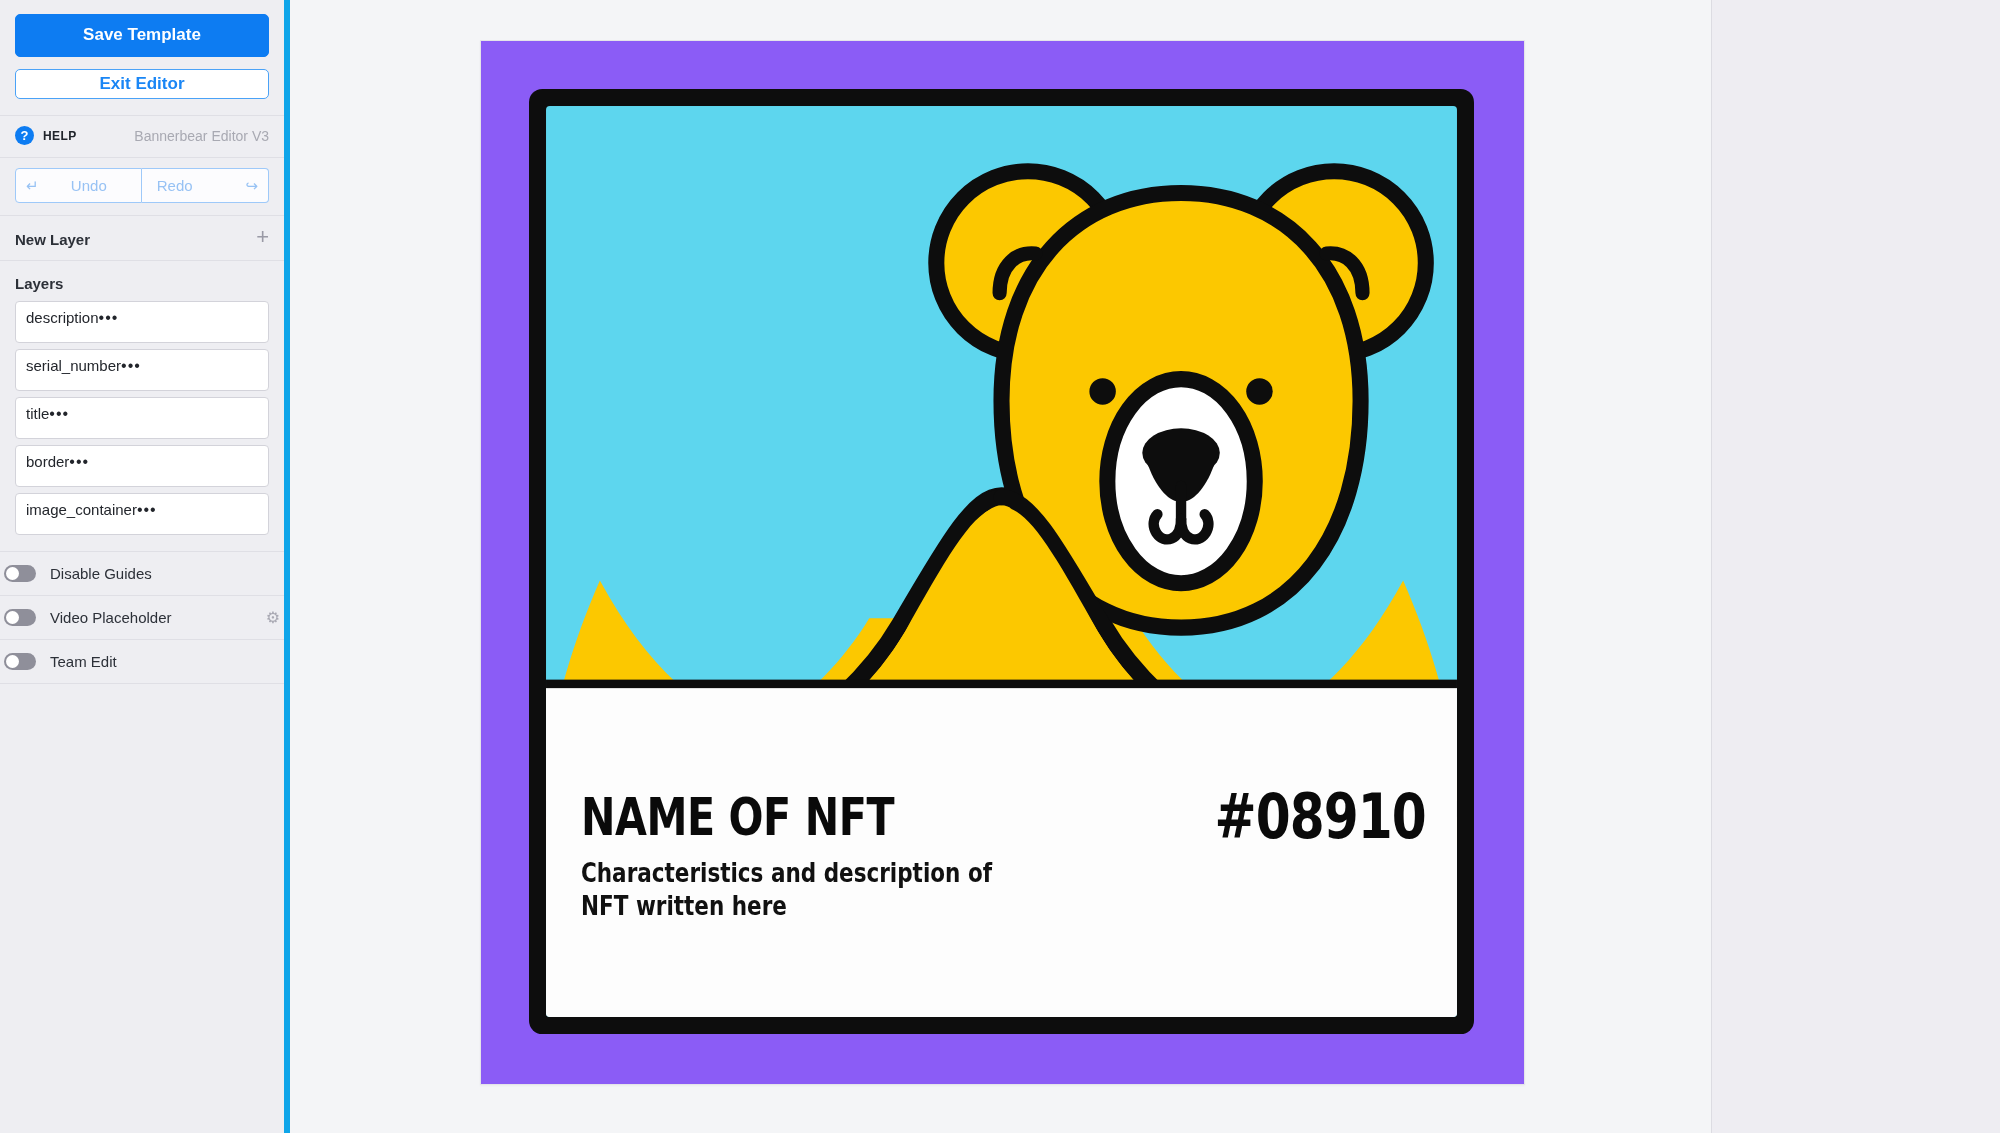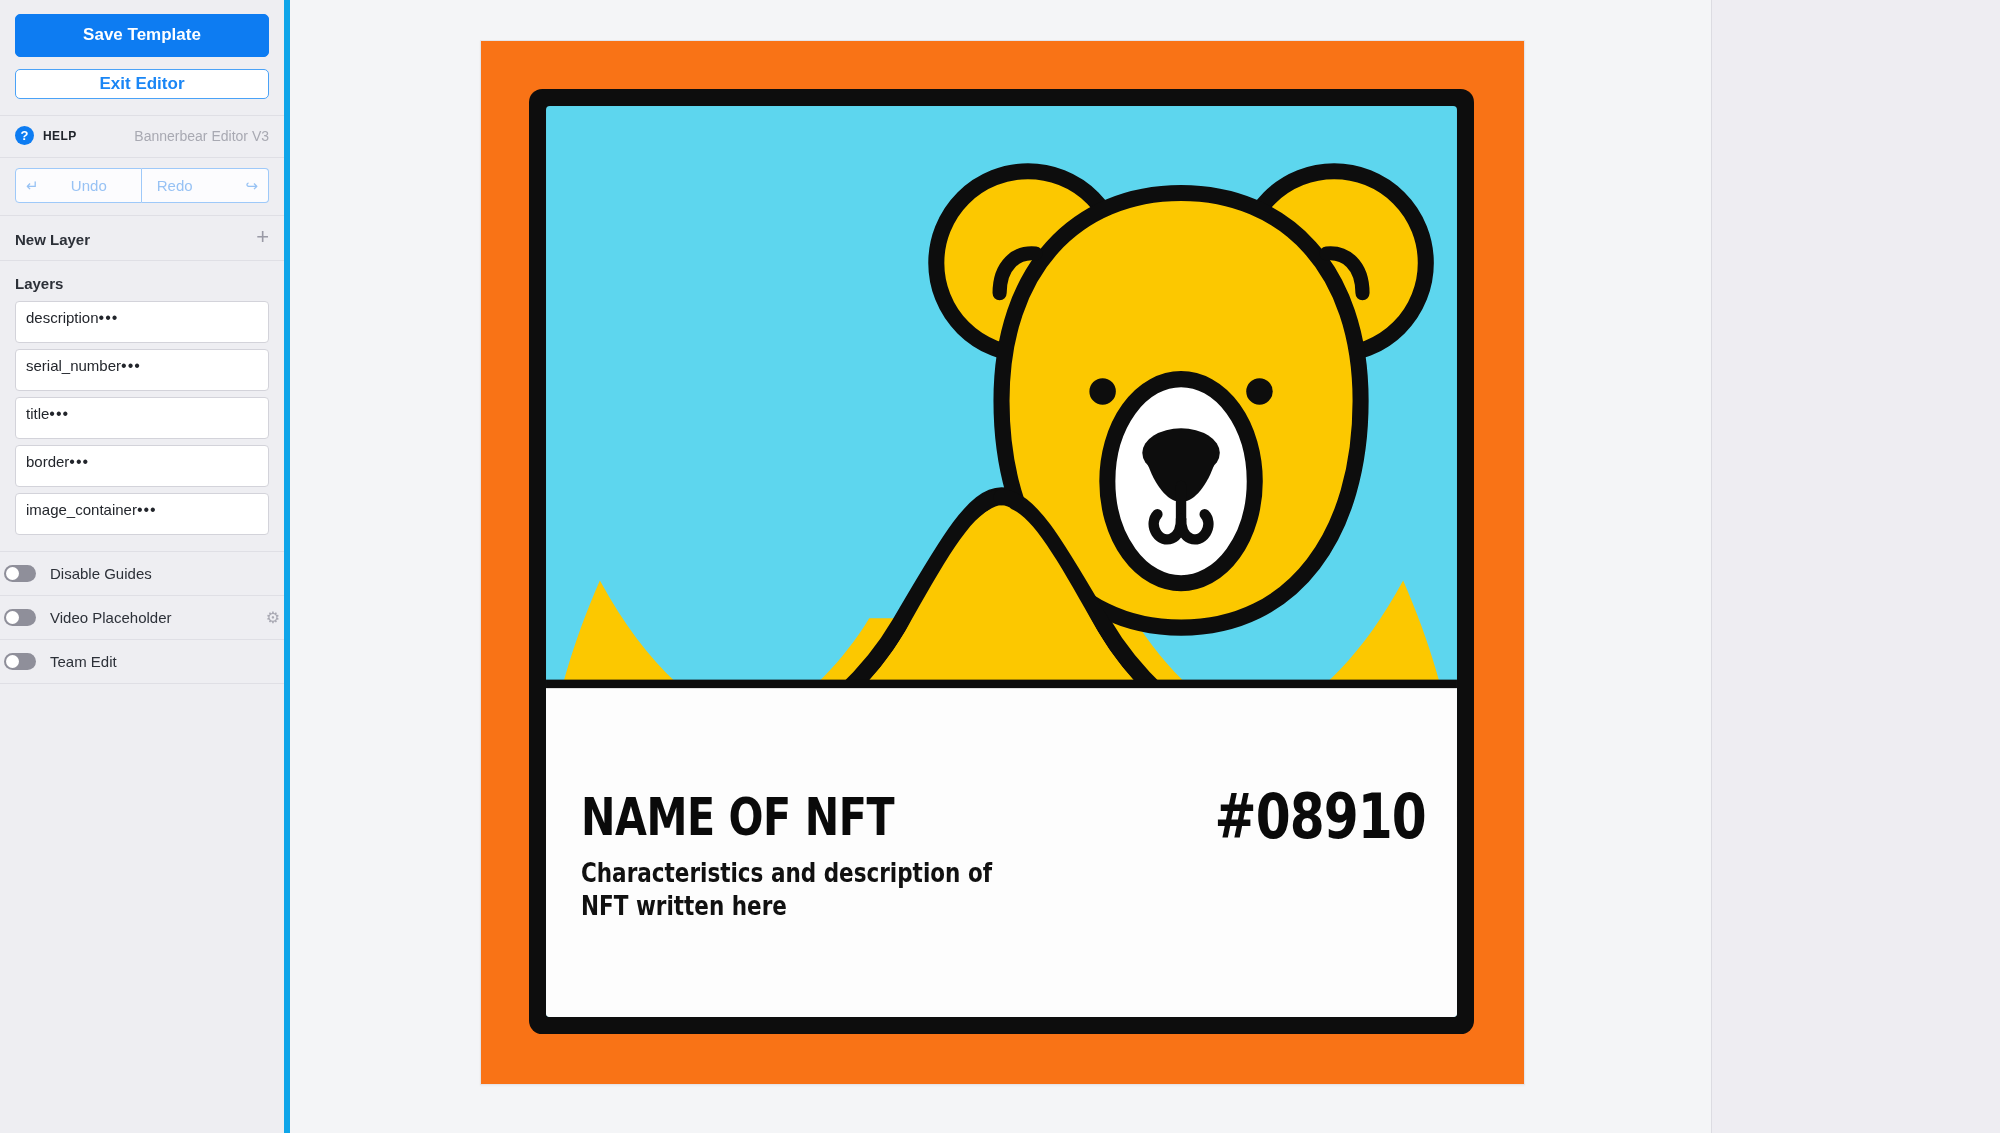--- a/index.html
+++ b/index.html
@@ -119,21 +119,21 @@
   }
   .right-rail {
     width: 288px; height: 1133px; flex: 0 0 288px;
     background: #eeedf2;
   }
 
   .canvas-card {
     position: absolute;
     left: 190px; top: 40px;
     width: 1045px; height: 1045px;
-    background: #f97316;
+    background: #8b5cf6;
     border: 1px solid #e4e4e9;
     box-shadow: 0 1px 2px rgba(0,0,0,0.04);
   }
 
   
   .nft {
     position: absolute;
     left: 48px; top: 48px;
     width: 945px; height: 945px;
   }

